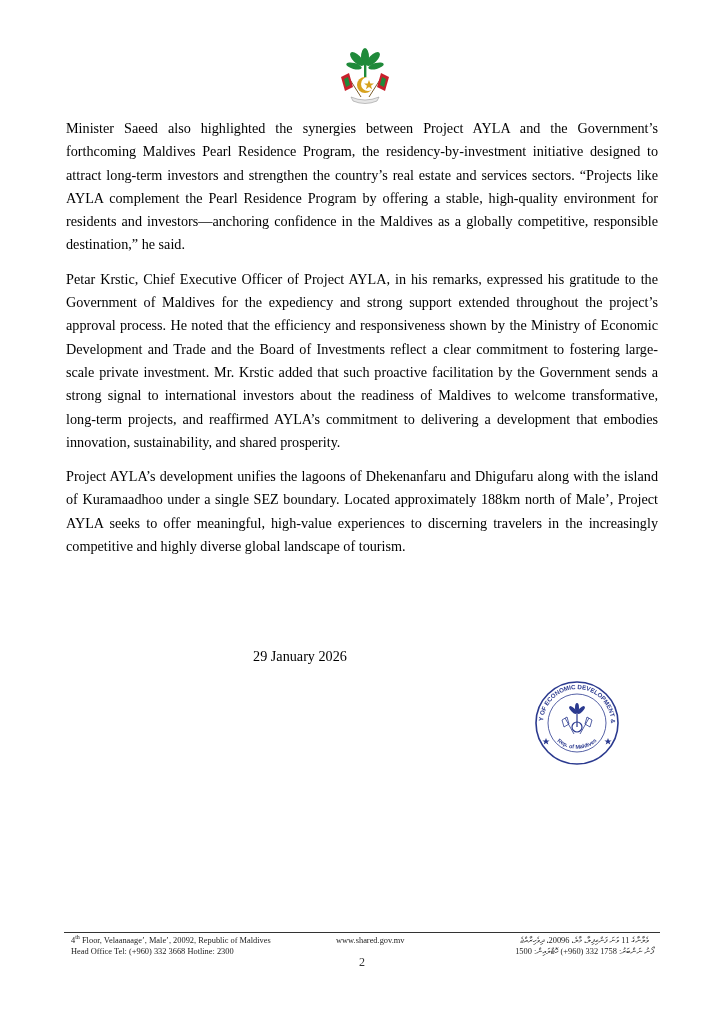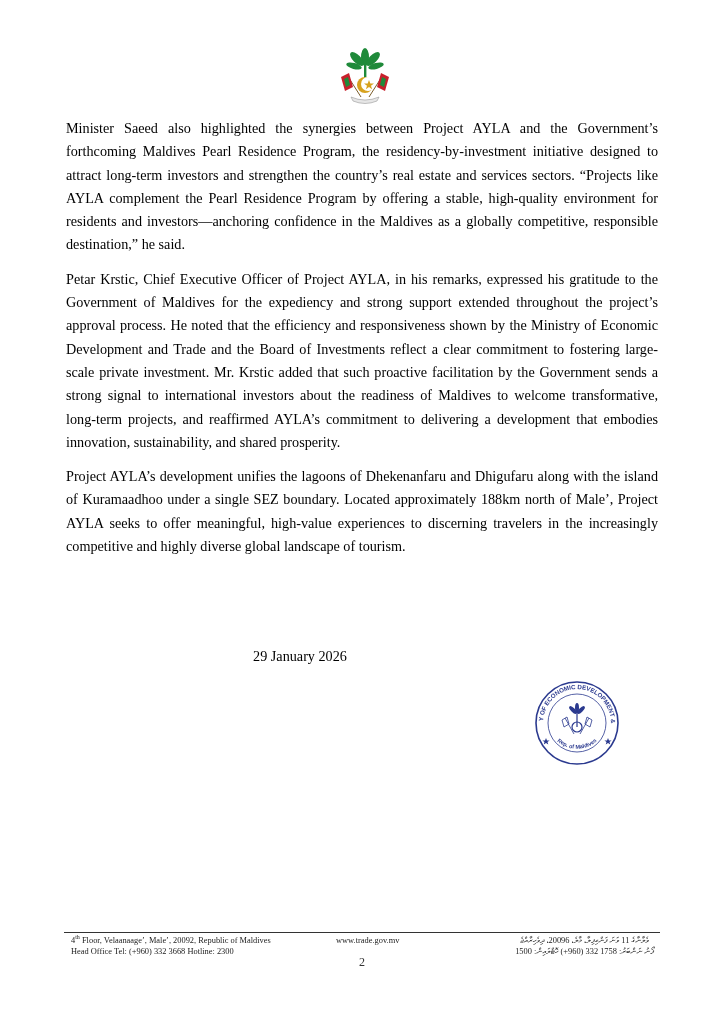--- a/index.html
+++ b/index.html
@@ -83,20 +83,20 @@
   <polygon points="58,40 53,37 51,44 56,47" fill="none" stroke="#2b3a8f" stroke-width="0.8"></polygon>
 </svg>
 
 <div class="footer-rule"></div>
 
 <div class="footer left">
   <div><span>4</span><sup>th</sup><span> Floor, Velaanaage’, Male’, 20092, Republic of Maldives</span></div>
   <div>Head Office Tel: (+960) 332 3668   Hotline: 2300</div>
 </div>
 
-<div class="footer mid">www.trade.gov.mv</div>
+<div class="footer mid">www.shared.gov.mv</div>
 
 <div class="footer right">
   <div>ވެލާނާގެ 11 ވަނަ ފަންގިފިލާ، މާލެ، 20096، ދިވެހިރާއްޖެ</div>
   <div>ފޯނު ނަންބަރު: 1758 332 (960+)   ހޮޓްލައިން: 1500</div>
 </div>
 
 <div class="page-number">2</div>
 
 </body></html>

